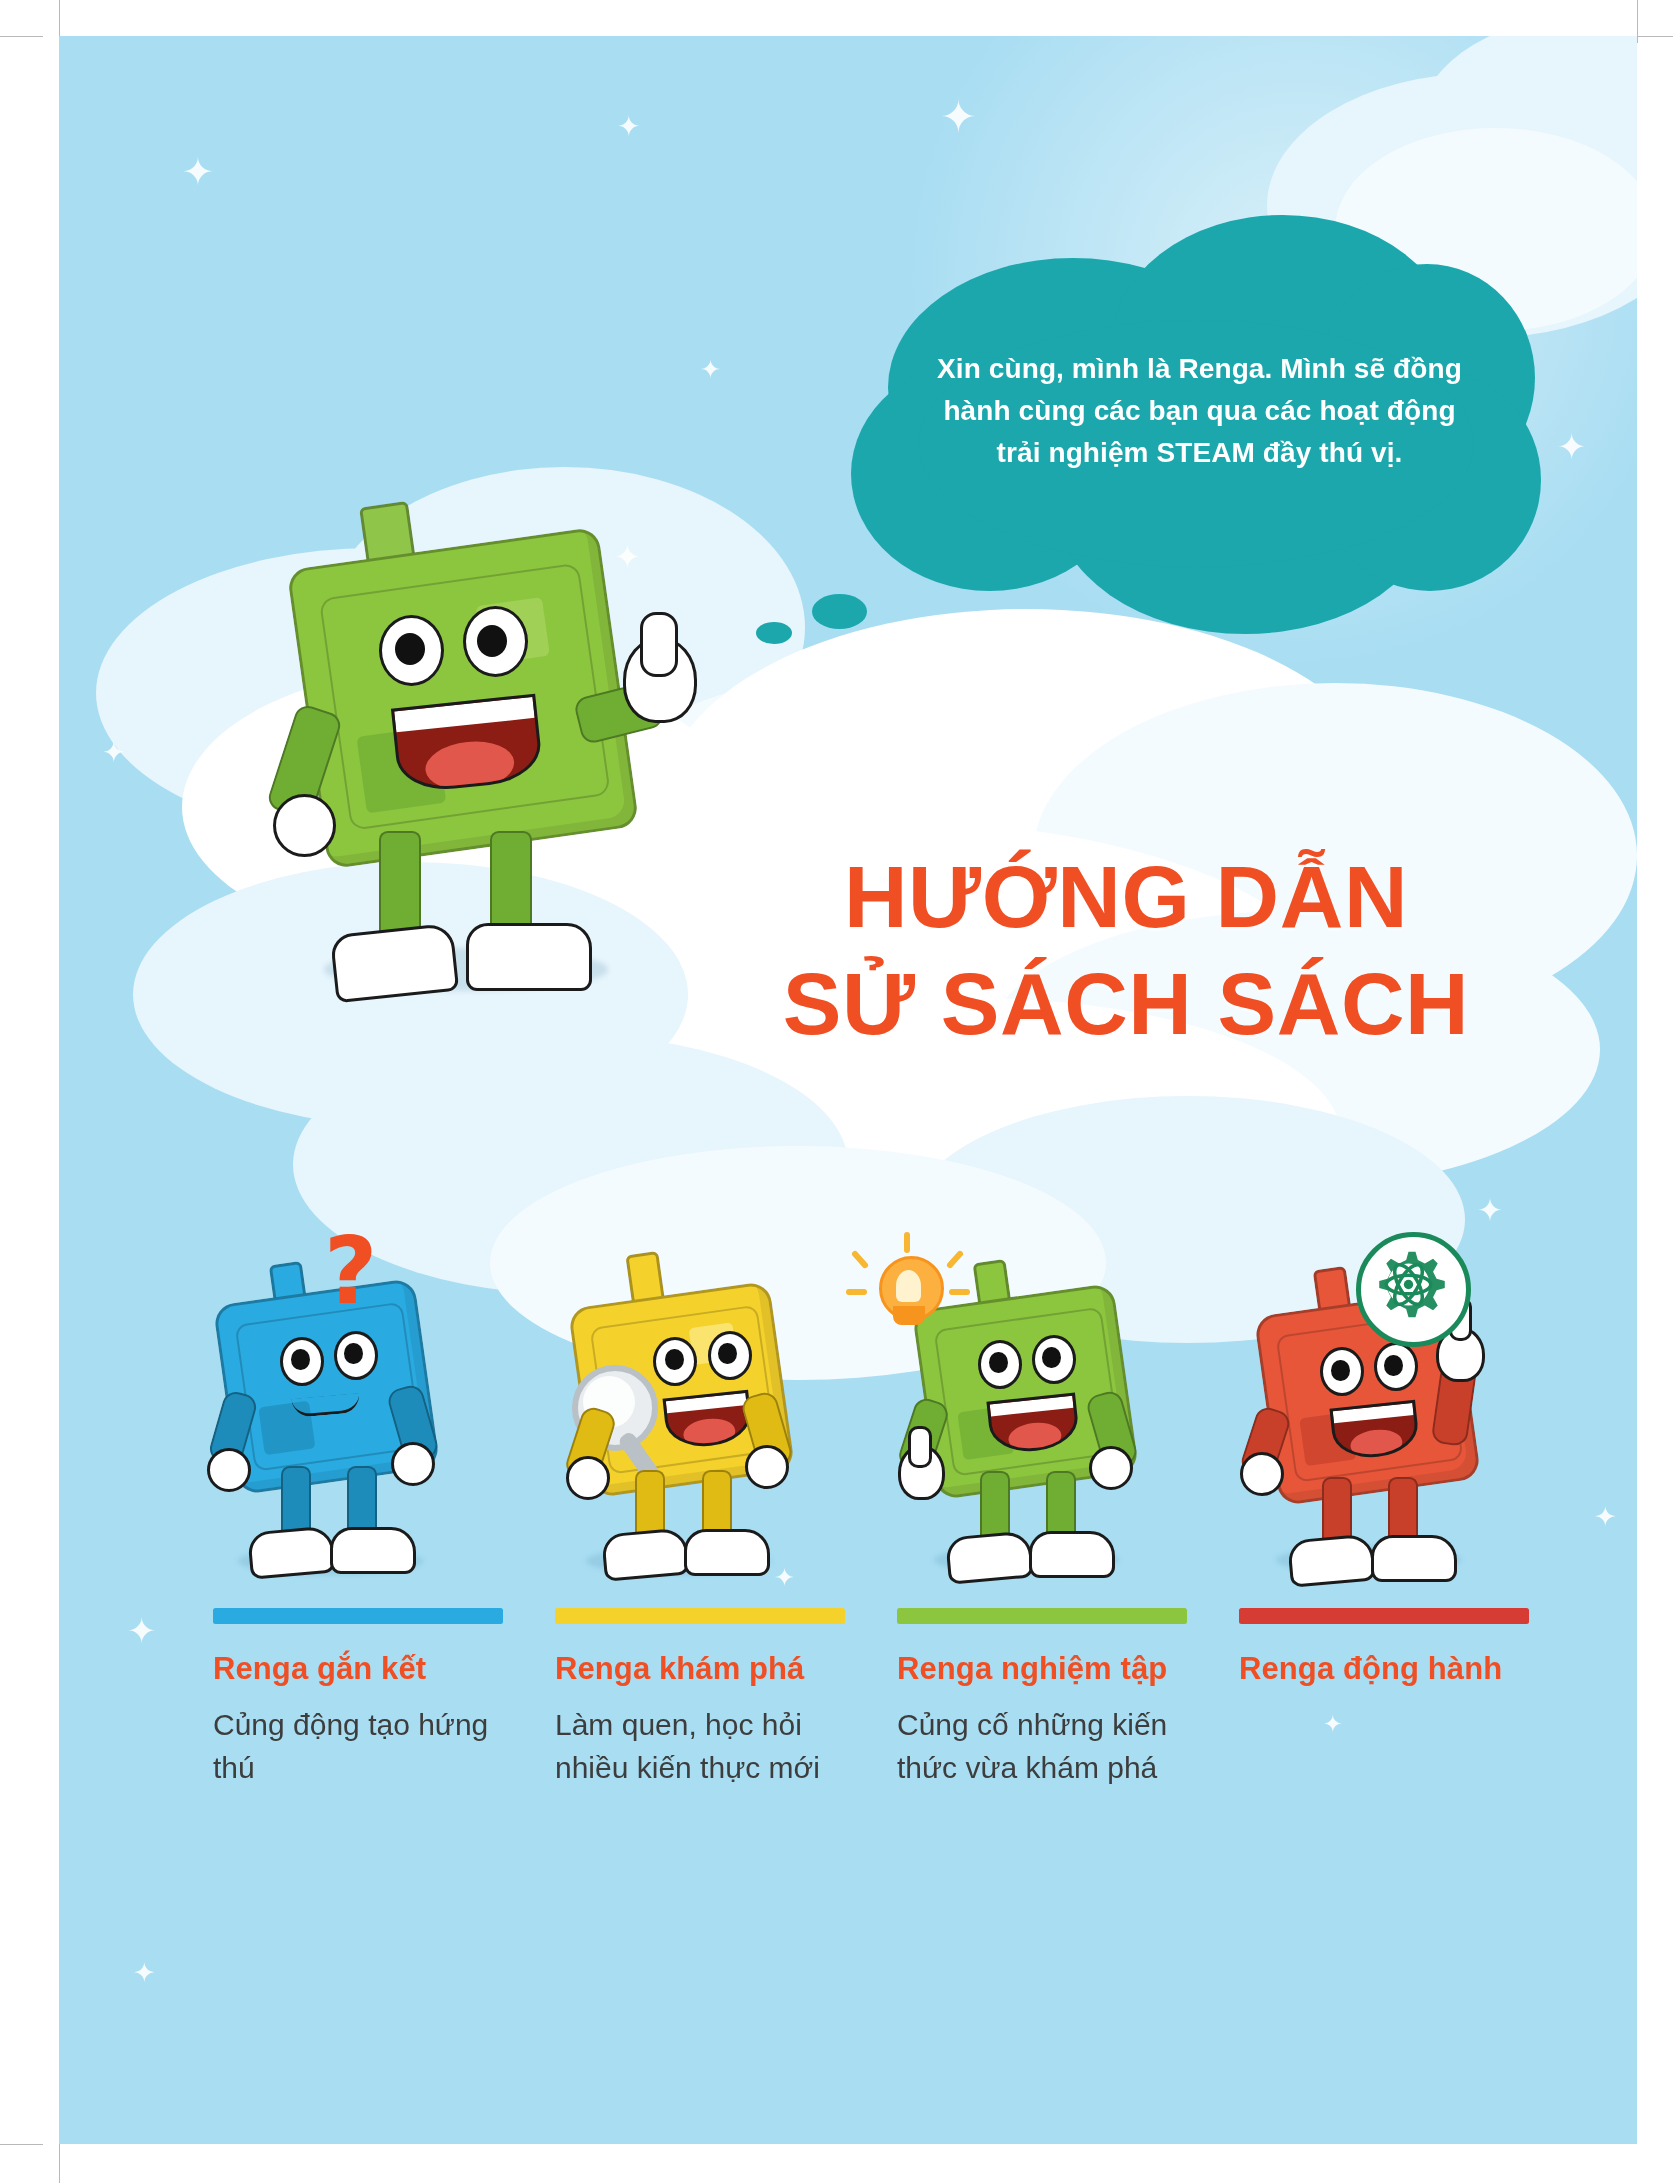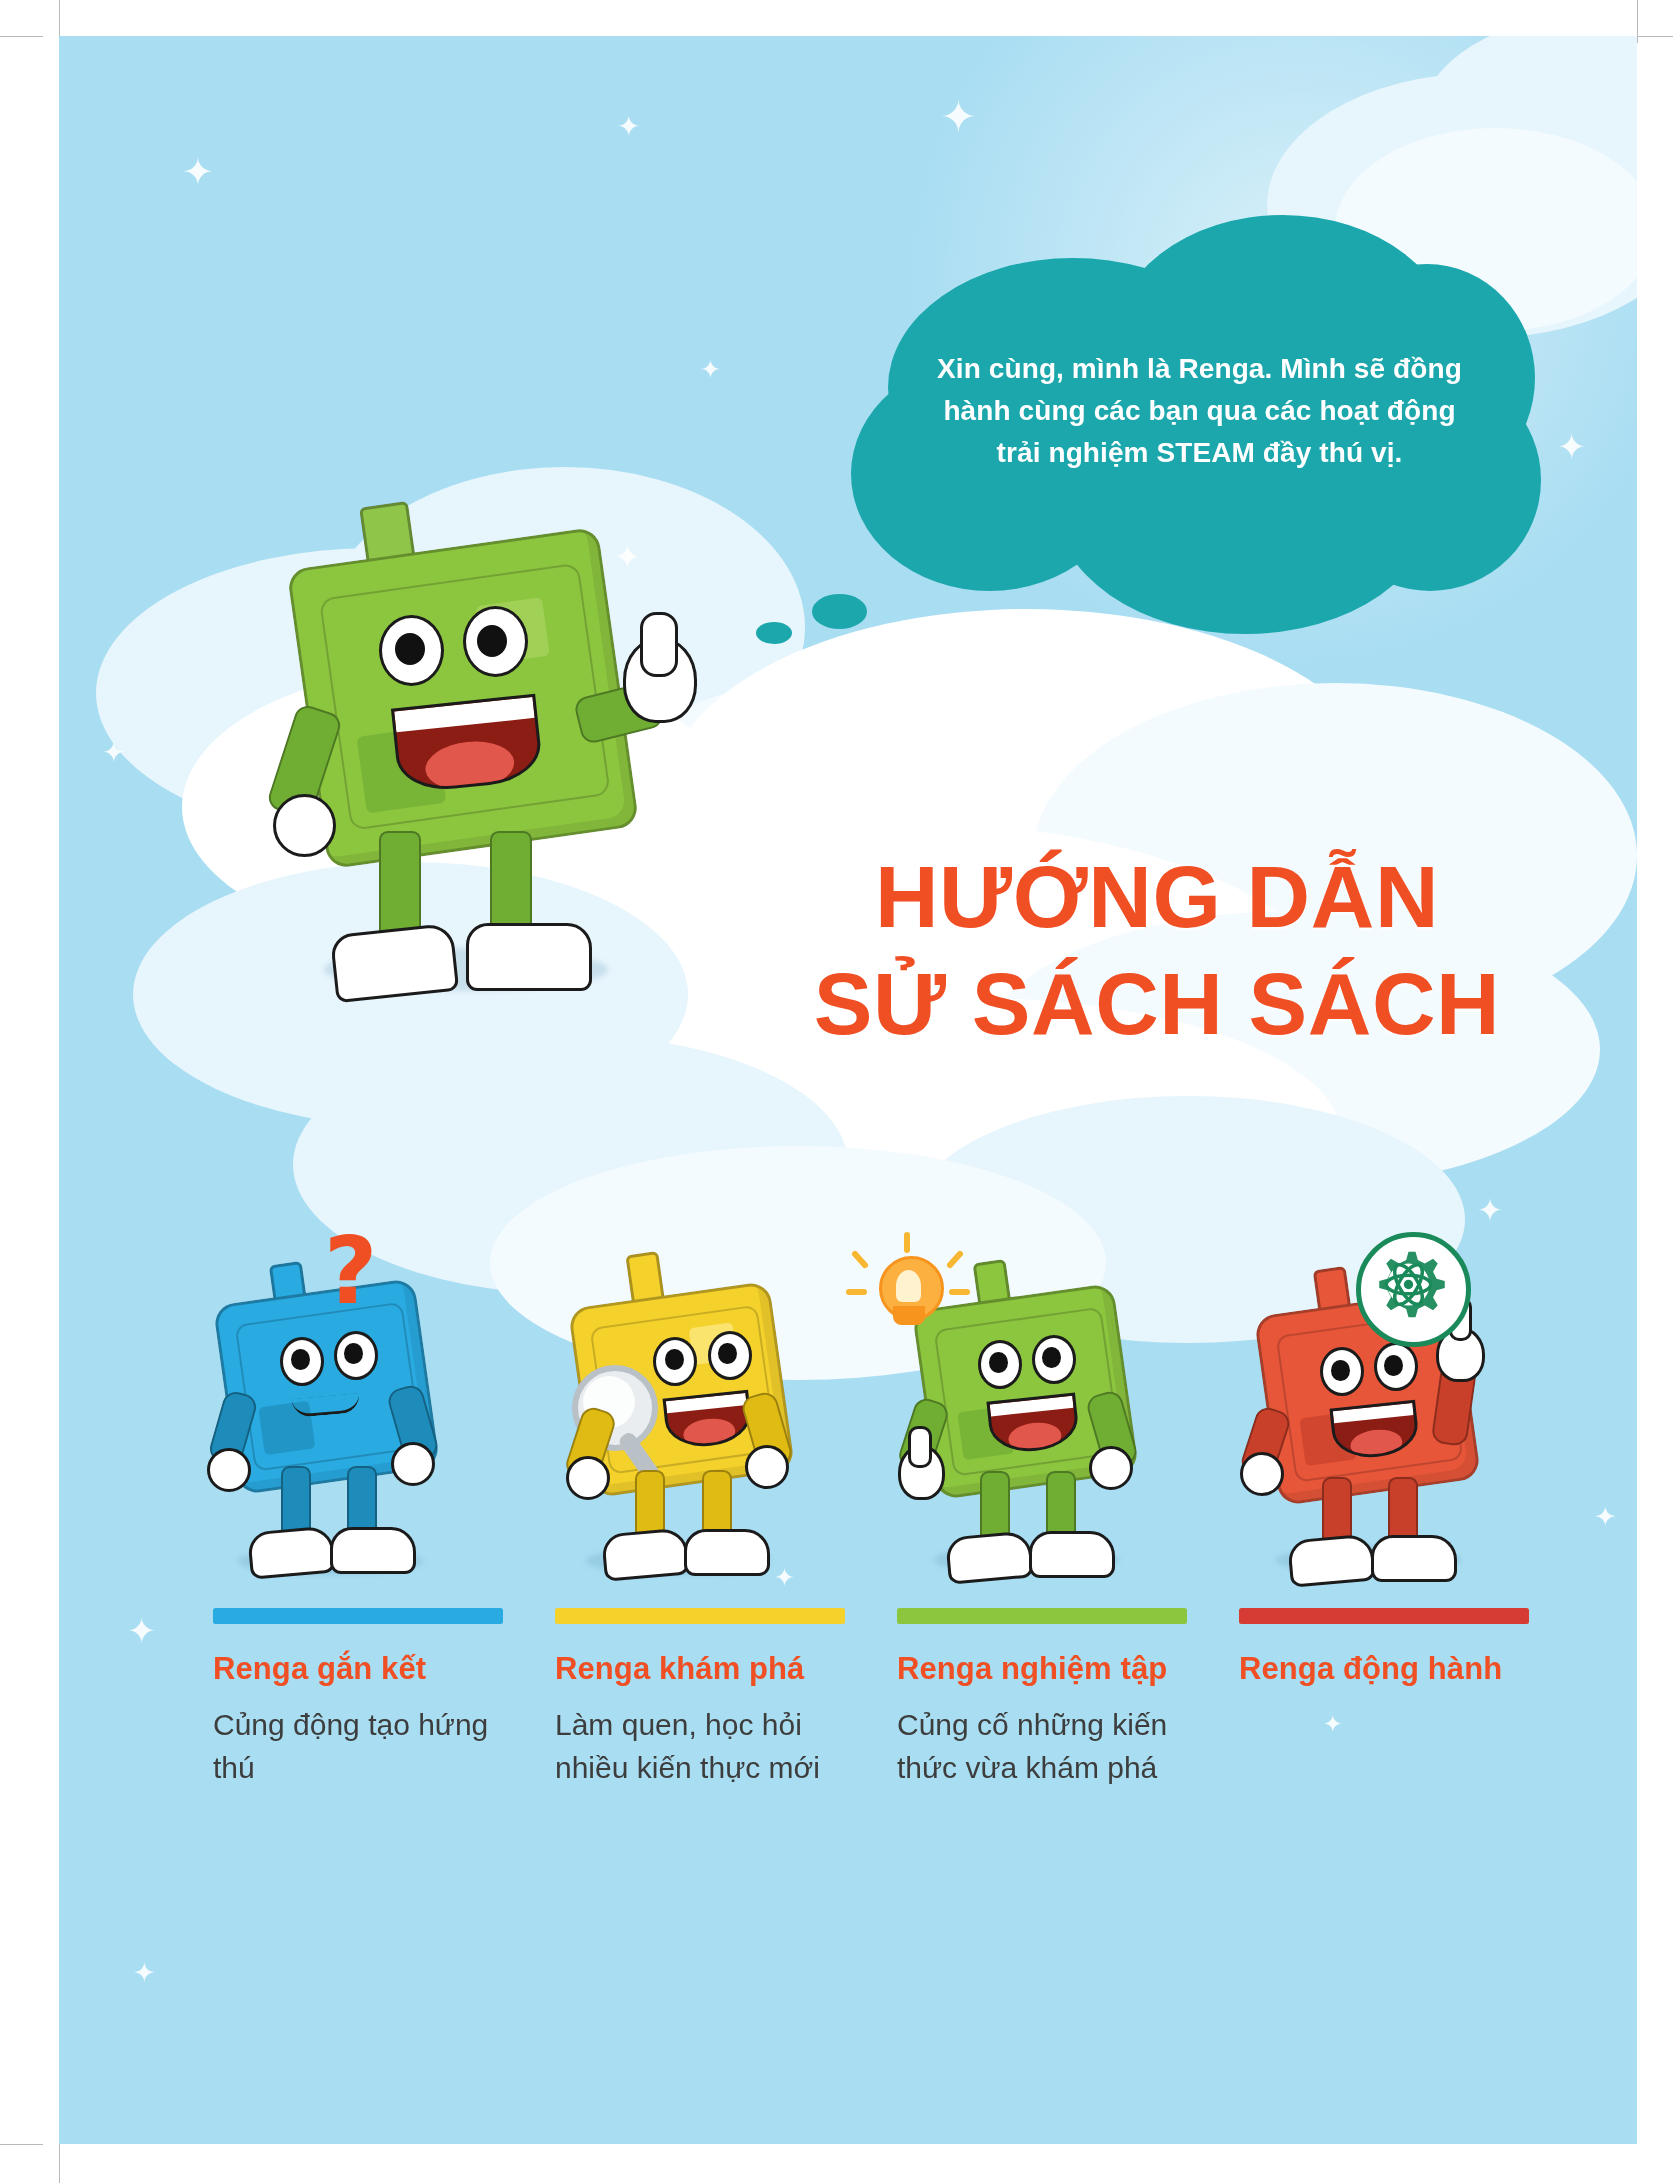--- a/index.html
+++ b/index.html
@@ -103,21 +103,21 @@
   .bubble-text .p2 { margin-top: 23.4px; }
   .bubble-tail {
     position: absolute;
     background: #1ba7ac;
     border-radius: 50%;
   }
 
   
   .title {
     position: absolute;
-    left: 654px;
+    left: 623px;
     top: 807px;
     width: 888px;
     text-align: center;
     color: #f04e23;
     font-weight: bold;
     font-size: 88px;
     line-height: 1.22;
     letter-spacing: 0.6px;
     text-shadow: 0 3.1px 0 rgba(255,255,255,.55);
   }

